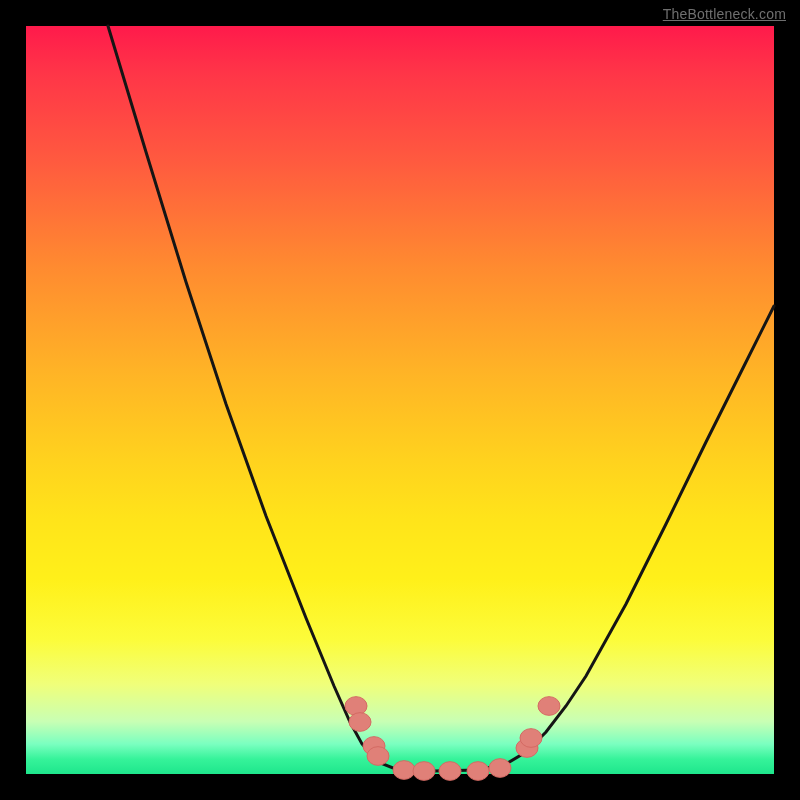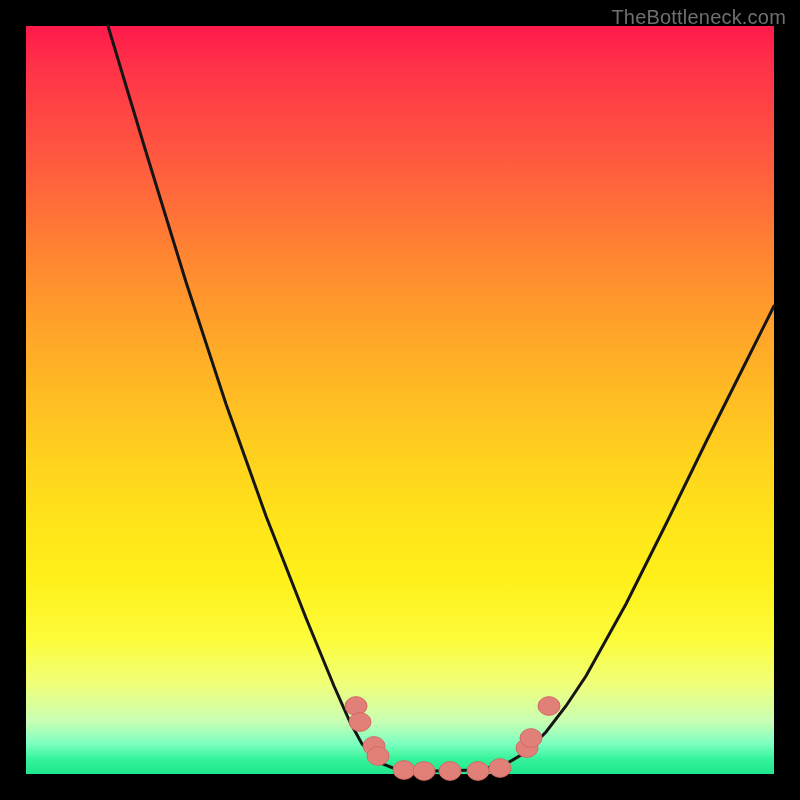--- a/index.html
+++ b/index.html
@@ -32,24 +32,25 @@
       #7affc0 96%,
       #36f39a 98%,
       #1ee68c 100%
     );
   }
   .watermark {
     position: absolute;
     top: 6px;
     right: 14px;
     color: #6f6f6f;
-    font-size: 20px;
+    font-size: 14px;
     letter-spacing: 0.2px;
     font-weight: 400;
     user-select: none;
+    text-decoration: underline;
   }
   svg.curve {
     position: absolute;
     left: 0;
     top: 0;
     width: 748px;
     height: 748px;
     overflow: visible;
   }
 </style>

